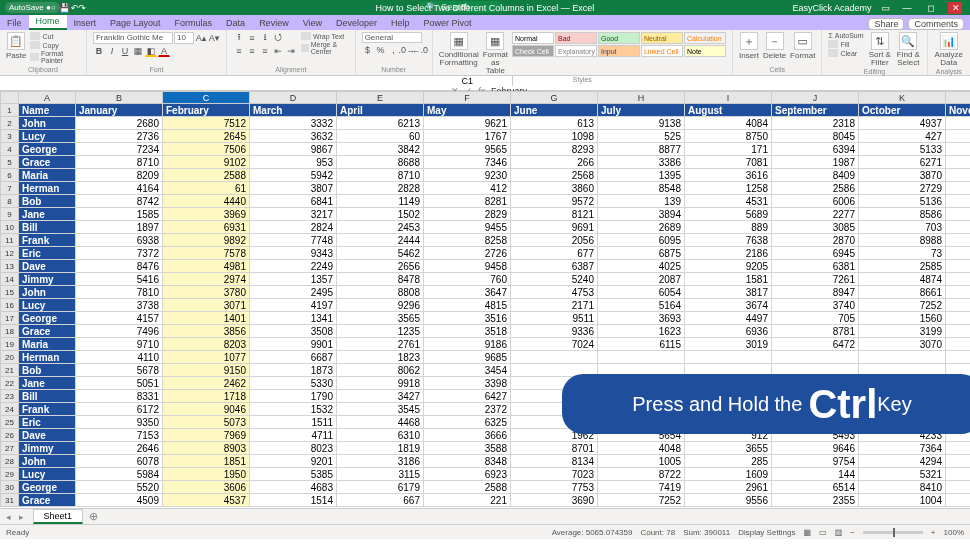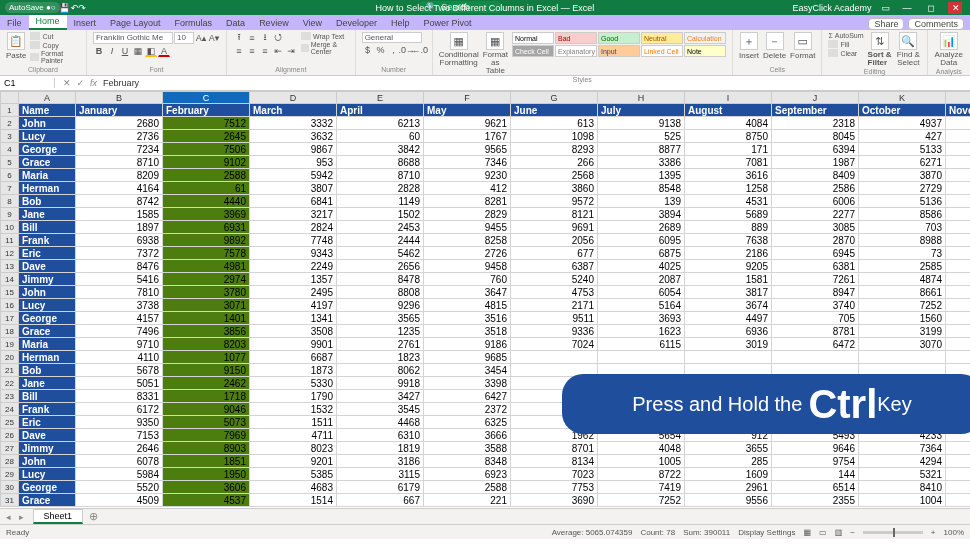--- a/index.html
+++ b/index.html
@@ -32,36 +32,36 @@
   .mini { display:flex; flex-direction:column; gap:1px; font-size:7px;}
   .mini-row { display:flex; align-items:center; gap:2px;}
   .mini-icon { width:10px; height:8px; background:#ddd;}
   .font-select { border:1px solid #ccc; background:#fff; padding:0 2px; font-size:8px;}
   .fmt-row { display:flex; gap:1px;}
   .fmt-btn { width:12px; height:12px; border:1px solid transparent; display:flex; align-items:center; justify-content:center; font-size:9px;}
   .style-row { display:flex; gap:1px;}
   .style-cell { width:42px; height:12px; font-size:7px; display:flex; align-items:center; padding-left:2px; border:1px solid #ccc;}
 
   
-  .formulabar { height: 15px; border-bottom: 1px solid #ccc; display:flex; align-items:center; font-size:9px; }
+  .formulabar { height: 15px; border-bottom: 1px solid #ccc; display:flex; align-items:center; font-size:9px;flex-direction:column; }
   .namebox { width:55px; border-right:1px solid #ccc; padding-left:4px;}
   .fx-area { display:flex; align-items:center; padding-left:8px; gap:6px; color:#888;}
   .fx-label { font-style:italic; }
   .fx-val { color:#333; }
 
   
   .grid-wrap { position:relative; height: 417px; overflow:hidden; }
   table.grid { border-collapse: collapse; table-layout: fixed; width: 970px; font-size: 10px; }
   .grid th.colhead { background:#e6e6e6; border:1px solid #ccc; height:12px; font-weight:normal; color:#333; text-align:center; font-size:9px;}
   .grid th.colhead.sel { background:#0f6cbd; color:#fff;}
   .grid td.rowhead { background:#e6e6e6; border:1px solid #ccc; width:18px; text-align:center; font-size:8px; color:#333;}
   .grid td.cell { border:1px solid #d4d4d4; height:13px; padding:0 3px; text-align:right; }
   .grid tr.header-row td.cell { background:#1f4e9c; color:#fff; font-weight:bold; text-align:left; }
   .grid td.cell.name { background:#1f4e9c; color:#fff; font-weight:bold; text-align:left; }
-  .grid td.cell.selcol { background:#4d7c0f; }
+  .grid td.cell.selcol { background:#fef9c3; }
   
   col.rh { width:18px;}
   col.cA { width:57px;}
   col.cB { width:87px;}
   col.cC { width:87px;}
   col.cD { width:87px;}
   col.cE { width:87px;}
   col.cF { width:87px;}
   col.cG { width:87px;}
   col.cH { width:87px;}
@@ -283,21 +283,21 @@
             <span class="mini-icon"></span>
             <span>Fill</span>
           </div>
         <div class="mini-row">
             <span class="mini-icon"></span>
             <span>Clear</span>
           </div>
       </div>
       <div class="big-btn">
           <div class="big-icon">⇅</div>
-          <span style="max-width:30px;text-align:left;line-height:1;font-weight:bold;">Sort &amp; Filter</span>
+          <span style="max-width:30px;text-align:center;line-height:1;">Sort &amp; Filter</span>
         </div>
       <div class="big-btn">
           <div class="big-icon">🔍</div>
           <span style="max-width:30px;text-align:center;line-height:1;">Find &amp; Select</span>
         </div>
     </div>
     <div class="group-label">Editing</div>
   </div>
 
   <div class="group" style="border-right:none;">

